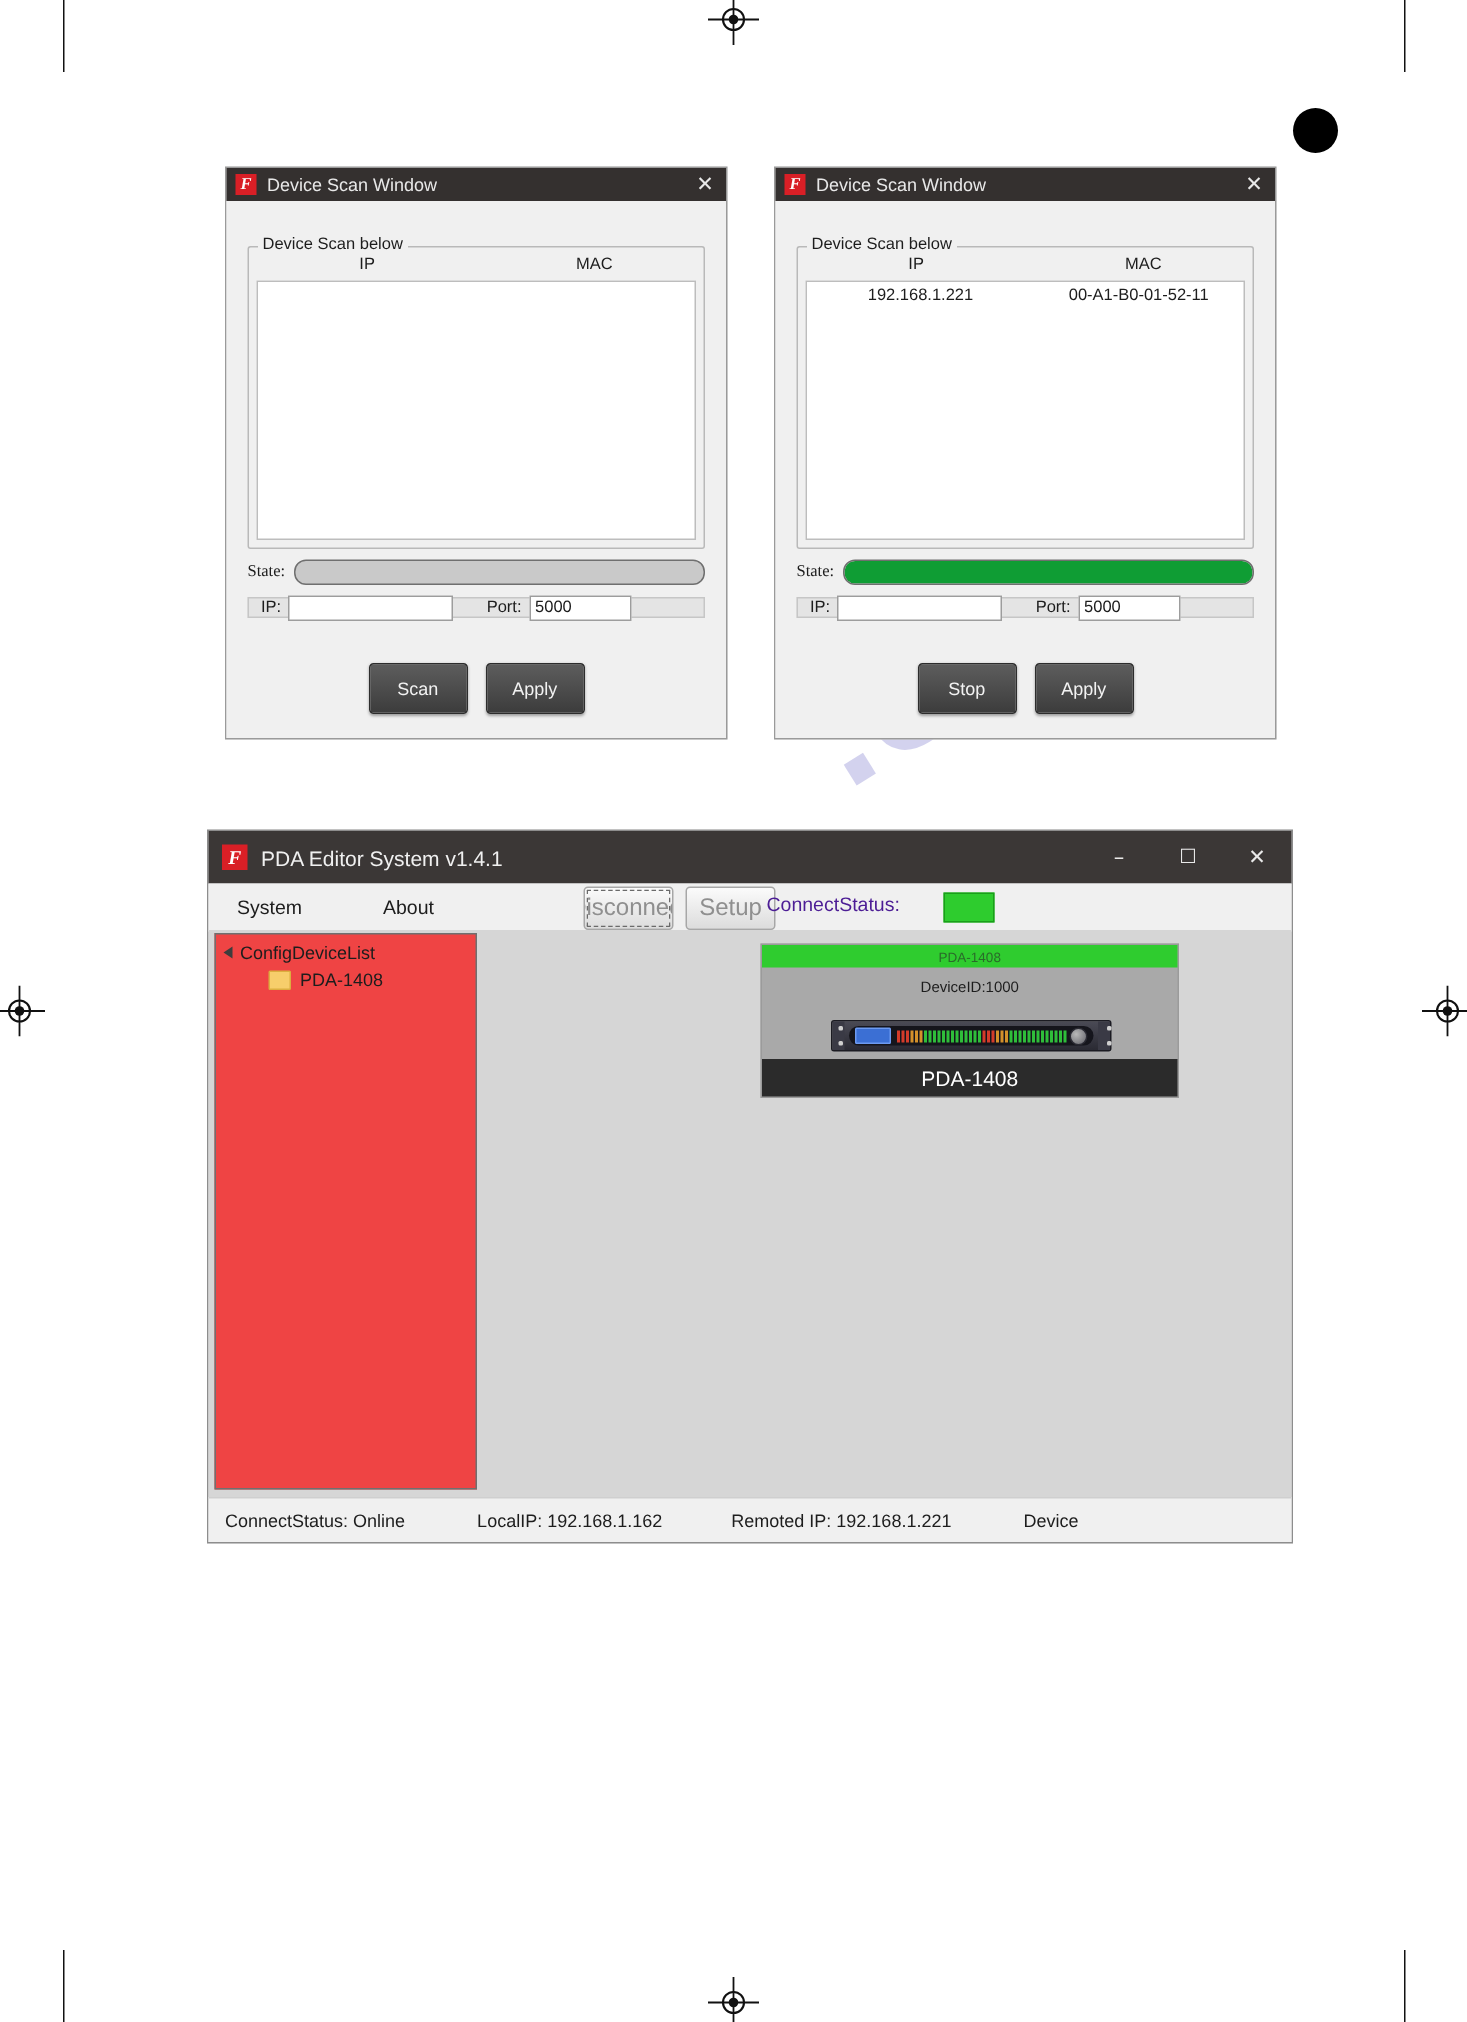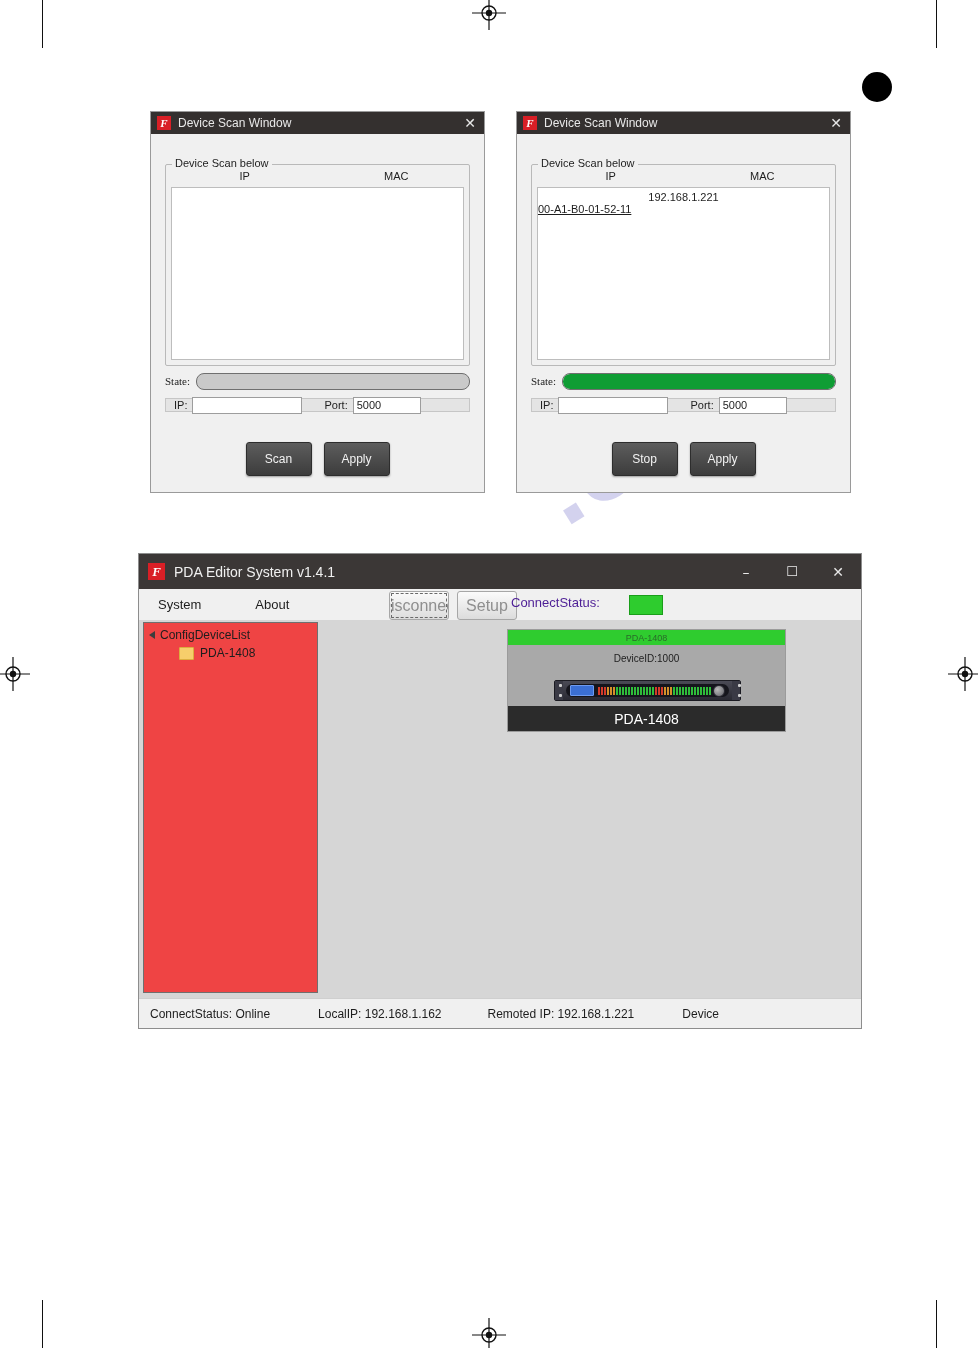--- a/index.html
+++ b/index.html
@@ -71,23 +71,23 @@
   .col-heads{
     position:absolute;left:0;right:0;top:5px;height:16px;
     display:flex;font-size:11px;color:#1d1d1d;
   }
   .col-ip{flex:0 0 52%;text-align:center;}
   .col-mac{flex:0 0 48%;text-align:center;}
   .list-area{
     position:absolute;left:5px;right:5px;top:22px;bottom:5px;
     background:#fff;border:1px solid #bdbdbd;
   }
-  .list-row{display:flex;font-size:11px;color:#1d1d1d;padding-top:3px;flex-direction:column;}
+  .list-row{display:flex;font-size:11px;color:#1d1d1d;padding-top:3px;}
   .list-row .c-ip{flex:0 0 52%;text-align:center;}
-  .list-row .c-mac{flex:0 0 48%;text-decoration:underline;}
+  .list-row .c-mac{flex:0 0 48%;text-align:center;}
 
   .state-row{
     position:absolute;left:14px;right:14px;top:238px;height:18px;
     display:flex;align-items:center;
   }
   .state-label{font-size:11px;color:#1d1d1d;margin-right:6px;font-family:Liberation Serif, serif;}
   .progress-track{
     flex:1 1 auto;height:15px;border:1px solid #6f6f6f;border-radius:8px;
     background:#c9c9c9;overflow:hidden;
   }

